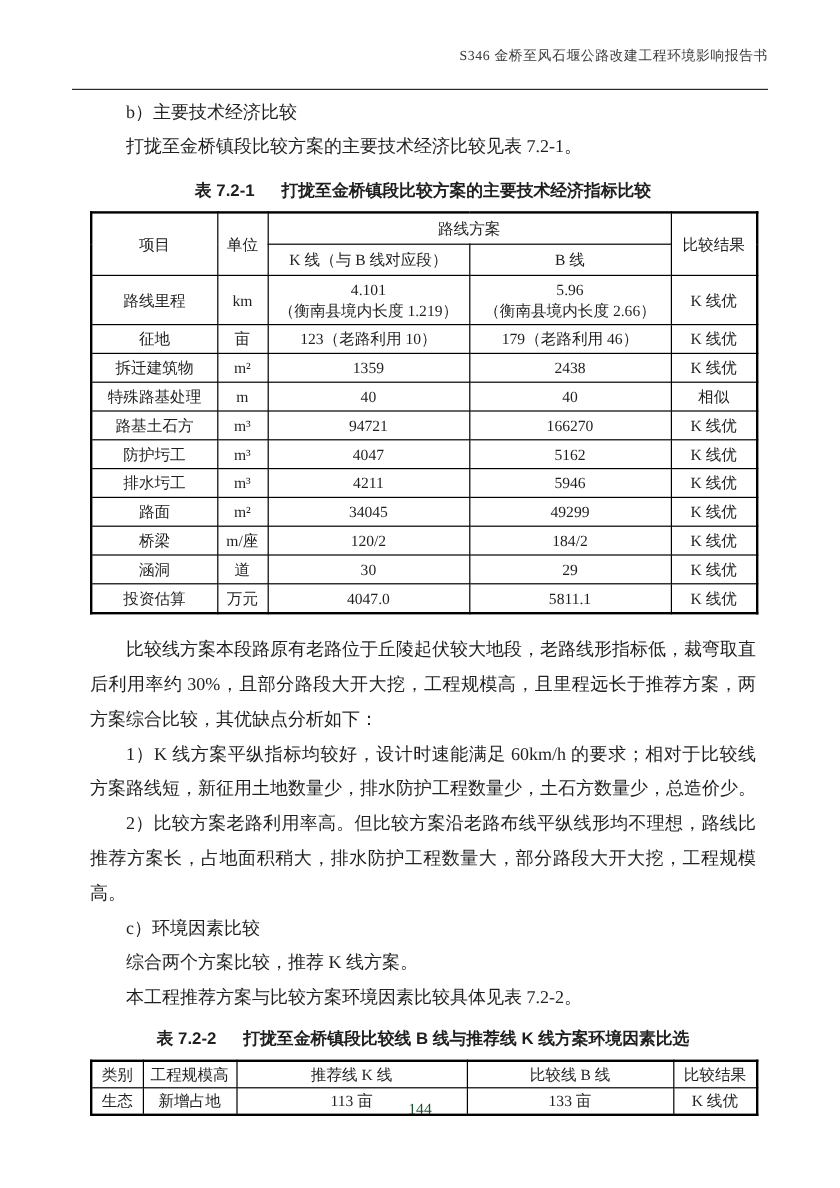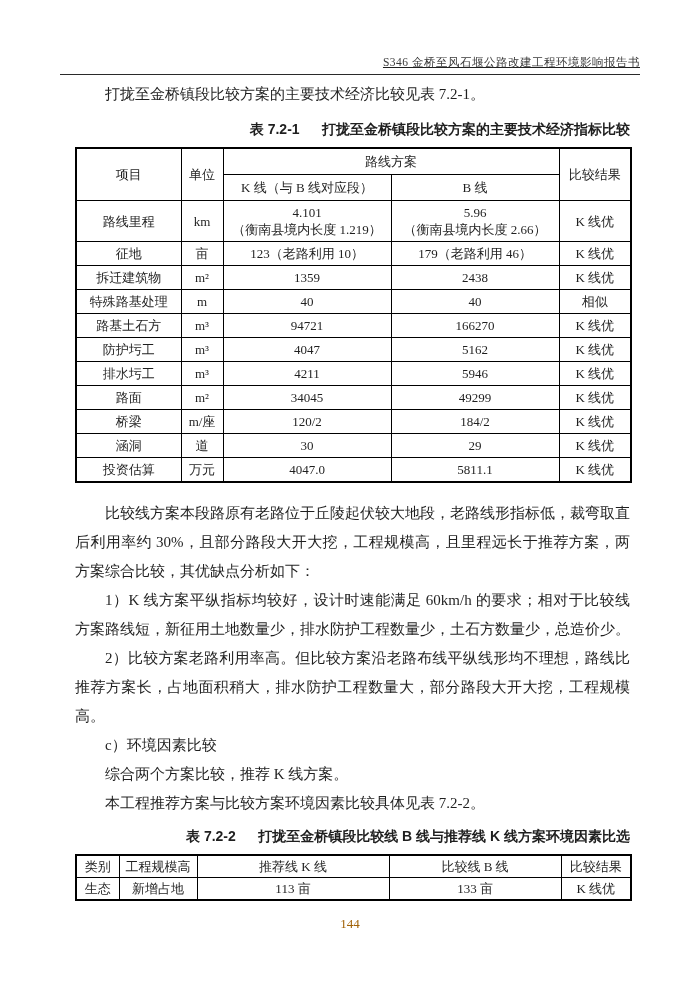--- a/index.html
+++ b/index.html
@@ -17,22 +17,21 @@
   
   .running-header {
     position: absolute;
     top: 0; left: 60px; right: 60px;
     height: 75px;
     border-bottom: 1px solid #2a2a2a;
     display: flex;
     align-items: flex-end;
     justify-content: flex-end;
     box-sizing: border-box;
-    padding-bottom: 4px;
-    text-decoration: underline;
+    padding-bottom: 20px;
   }
   .running-header .hdr-text {
     font-size: 11.5px;
     color: #3a3a3a;
     letter-spacing: 0.5px;
   }
   
   .content {
     position: absolute;
     top: 80px;
@@ -40,21 +39,21 @@
     width: 555px;
     font-size: 15px;
     line-height: 29px;
   }
   .content p {
     margin: 0;
     text-align: justify;
     text-indent: 2em;
   }
   .caption {
-    text-align: right;
+    text-align: center;
     text-indent: 0 !important;
     font-family: "Liberation Sans", sans-serif;
     font-weight: bold;
     font-size: 14px;
     line-height: 22px;
     margin: 7px 0 7px 0;
   }
   .caption .cap-label { margin-right: 1.6em; }
   
   table.doc-table {
@@ -76,34 +75,35 @@
   }
   #table1 th { padding: 4px 2px; margin-left: 48px; }
   #table2 th, #table2 td { padding: 2px 2px; }
   
   .page-footer {
     position: absolute;
     top: 916px; left: 0;
     width: 100%;
     text-align: center;
     font-size: 13px;
-    color: #a16207;
+    color: #14532d;
   }
 </style>
 </head>
 <body>
 
 <div class="page">
 
   <div class="running-header">
     <span class="hdr-text">S346 金桥至风石堰公路改建工程环境影响报告书</span>
   </div>
 
   <div class="content">
 
+    <p>b）主要技术经济比较</p>
     <p>打拢至金桥镇段比较方案的主要技术经济比较见表 7.2-1。</p>
 
     <div class="caption" style="margin-top:9px;">
       <span class="cap-label">表 7.2-1</span><span>打拢至金桥镇段比较方案的主要技术经济指标比较</span>
     </div>
 
     <table class="doc-table" id="table1">
       <colgroup>
         <col style="width:105px">
           <col style="width:42px">

